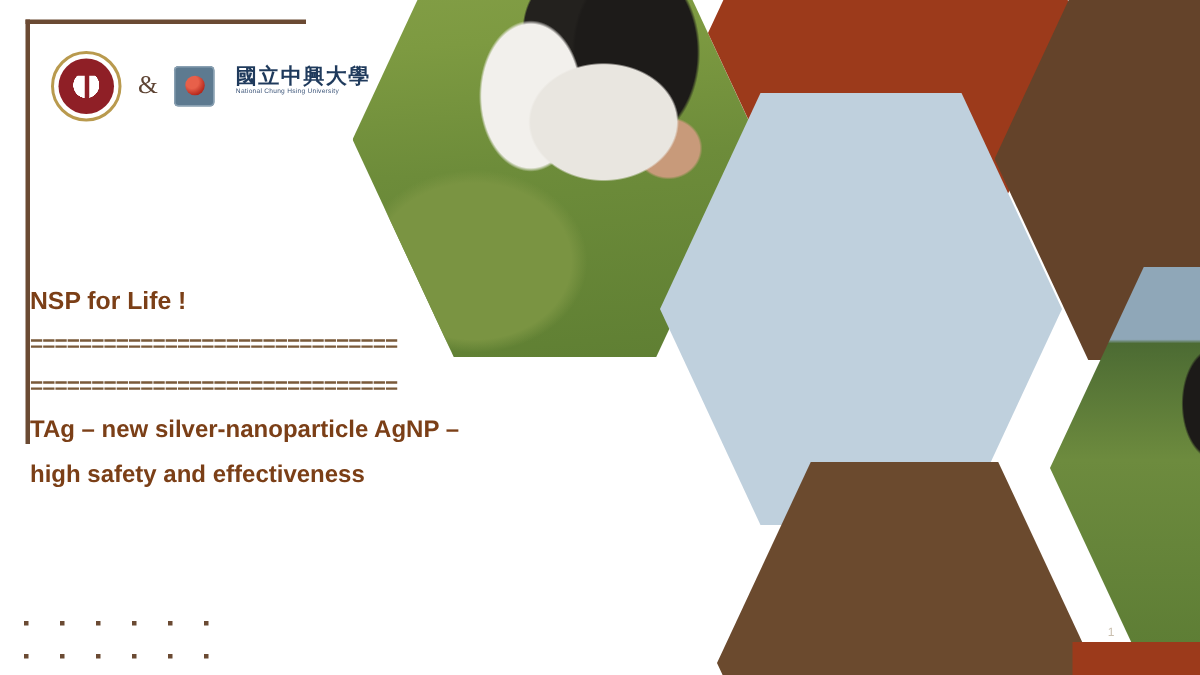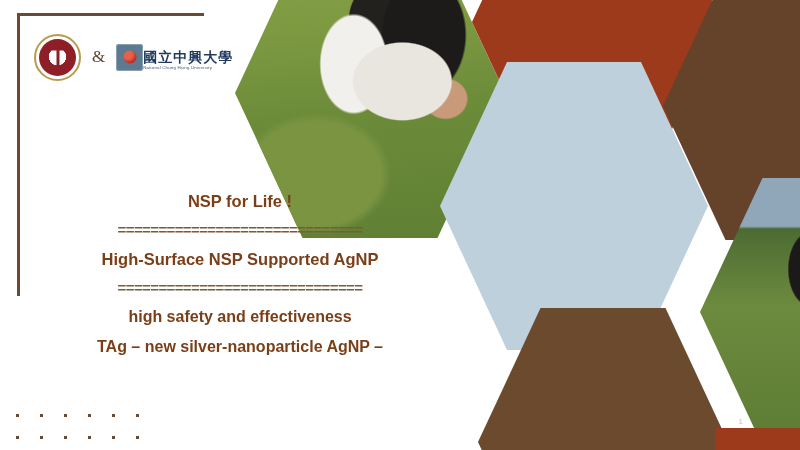--- a/index.html
+++ b/index.html
@@ -57,21 +57,21 @@
     background:
       linear-gradient(#8F1F26,#8F1F26) center/3px 18px no-repeat,
       linear-gradient(#8F1F26,#8F1F26) center 2px/15px 3px no-repeat,
       linear-gradient(#8F1F26,#8F1F26) center 20px/13px 3px no-repeat;
   }
   .amp {
     font-family:"Liberation Serif", serif;
     font-size:17px; color:#5E4434; font-weight:400;
     padding:0 2px;
   }
-  .nchu-logo { display:flex; align-items:flex-end; gap:0; }
+  .nchu-logo { display:flex; align-items:flex-start; gap:14px; }
   .nchu-mark {
     width:27px; height:27px;
     background:#5D7A90;
     border-radius:3px;
     position:relative;
     box-shadow:inset 0 0 0 1px #89A0B2;
   }
   .nchu-mark::after{
     content:""; position:absolute; left:50%; top:50%;
     transform:translate(-50%,-50%);
@@ -86,21 +86,20 @@
   }
   .nchu-en {
     font-size:4.4px; color:#3B5478; letter-spacing:.18px;
     line-height:1.05; white-space:nowrap;
   }
 
   
   .text-block {
     position:absolute; left:20px; top:186px;
     width:440px;
-    text-align:center;
     color:#7B3F17;
   }
   .t-line {
     font-size:16.5px; font-weight:700;
     line-height:30px; white-space:nowrap;
     color:#7B3F17;
   }
   .t-line.sub { font-size:16px; }
   .t-sep {
     font-size:15px; font-weight:700; color:#7A5A3A;
@@ -210,24 +209,23 @@
       <div class="nchu-text">
         <div class="nchu-cn">國立中興大學</div>
         <div class="nchu-en">National Chung Hsing University</div>
       </div>
     </div>
   </div>
 
   <div class="text-block">
     <div class="t-line">NSP for Life !</div>
     <div class="t-sep">==============================</div>
-    <div class="t-line">High-Surface NSP Supported AgNP</div>
     <div class="t-sep">==============================</div>
+    <div class="t-line sub">TAg – new silver-nanoparticle AgNP –</div>
     <div class="t-line sub">high safety and effectiveness</div>
-    <div class="t-line sub">TAg – new silver-nanoparticle AgNP –</div>
   </div>
 
   <div class="dot-grid">
     <span class="dot"></span>
     <span class="dot"></span>
     <span class="dot"></span>
     <span class="dot"></span>
     <span class="dot"></span>
     <span class="dot"></span>
     <span class="dot"></span>

